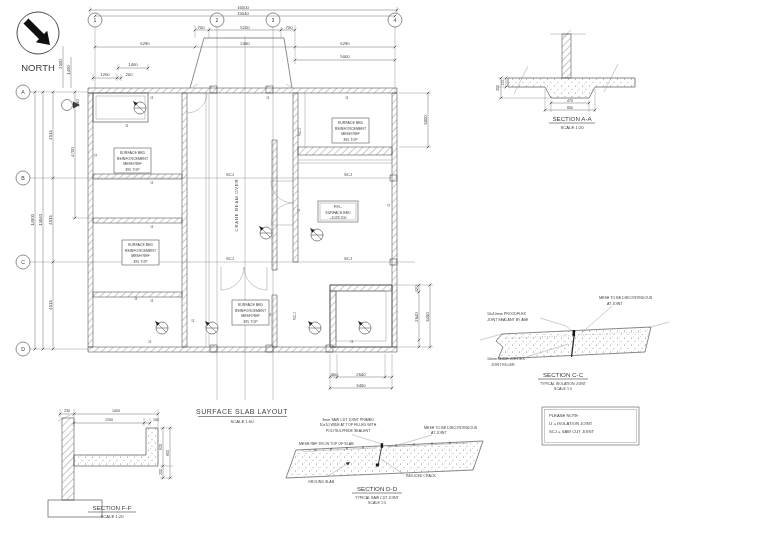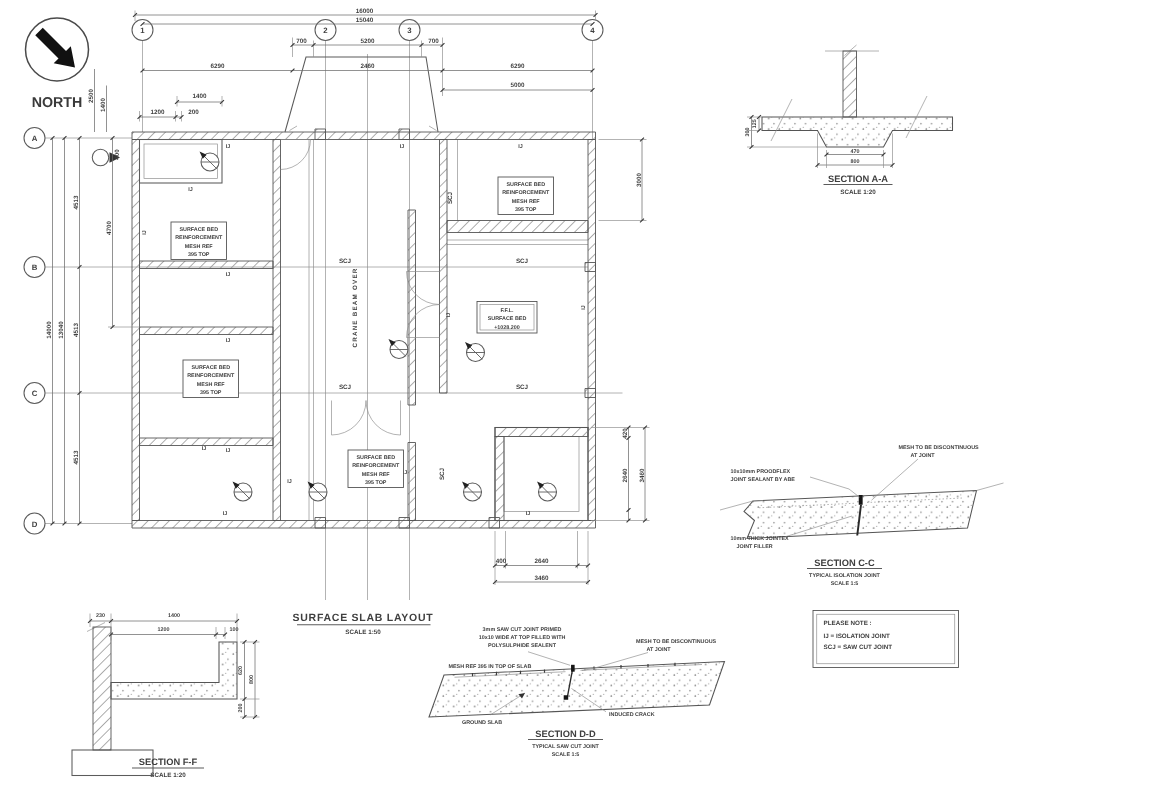--- a/index.html
+++ b/index.html
@@ -1,17 +1,17 @@
 <!DOCTYPE html>
 <html><head>
 <meta charset="utf-8">
 <style>
   html,body{margin:0;padding:0;background:#ffffff;}
   #page{position:relative;width:768px;height:538px;background:#ffffff;overflow:hidden;
-        font-family:"Liberation Sans",sans-serif;font-weight:bold;}
+        font-family:"Liberation Sans",sans-serif;}
   svg{display:block}
   text{fill:#3f3f3f;font-family:"Liberation Sans",sans-serif;}
   .t35{font-size:3.6px}
   .t4{font-size:4.2px}
   .t5{font-size:5.2px}
   .tt{font-size:6.2px}
   .tbig{font-size:9.5px;fill:#3a3a3a}
   .mid{text-anchor:middle}
   .ln{stroke:#5b5b5b;stroke-width:.7;fill:none}
   .tn{stroke:#8d8d8d;stroke-width:.45;fill:none}

